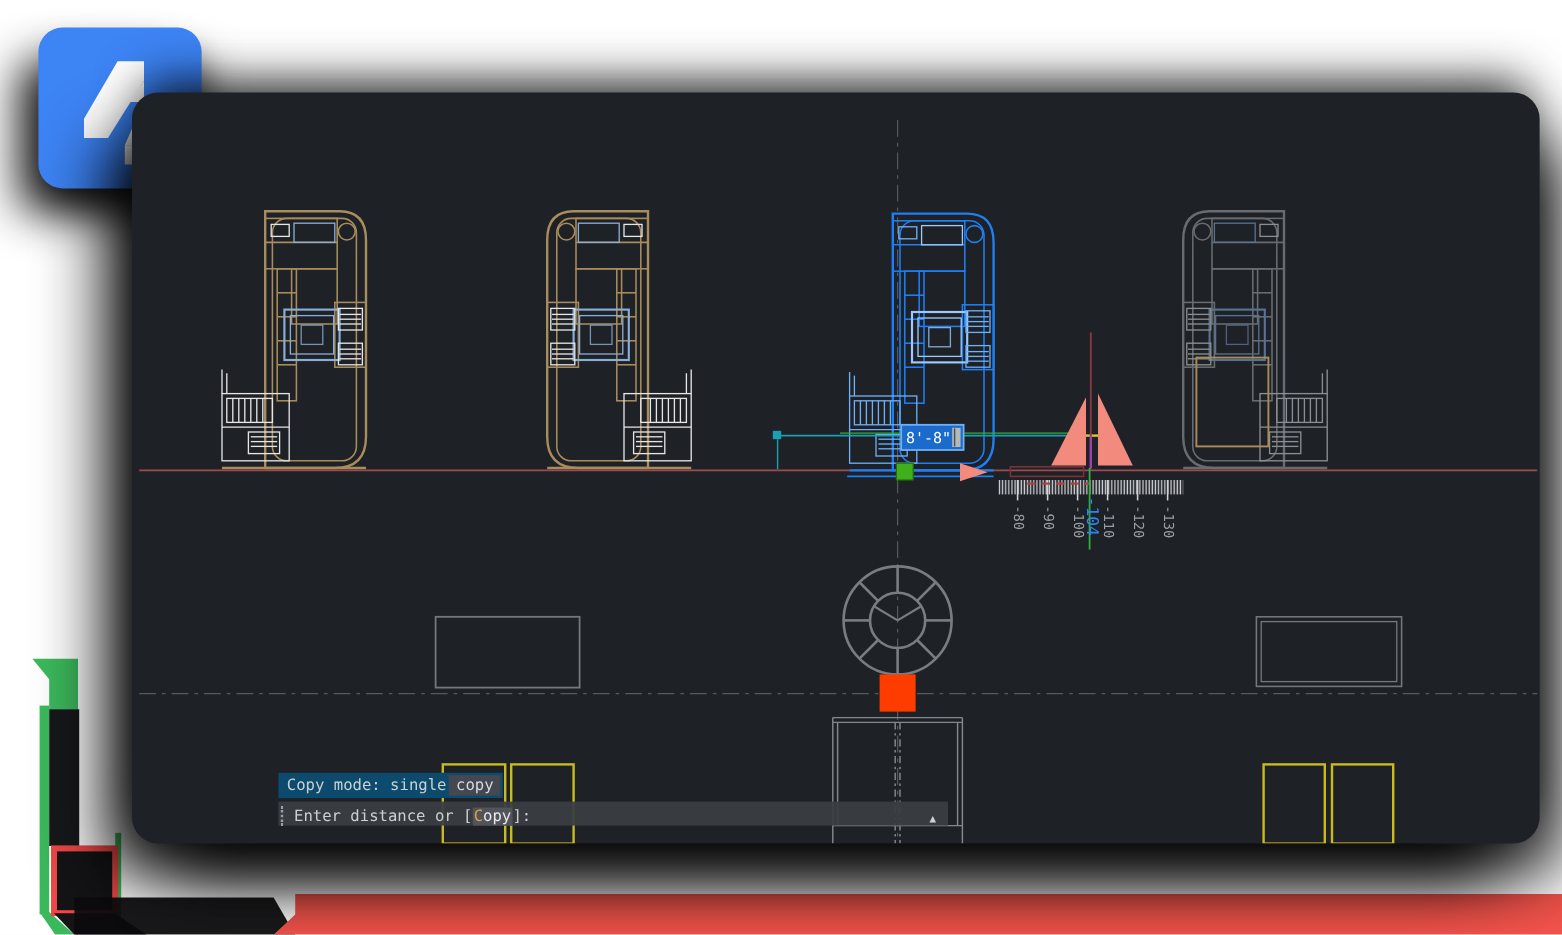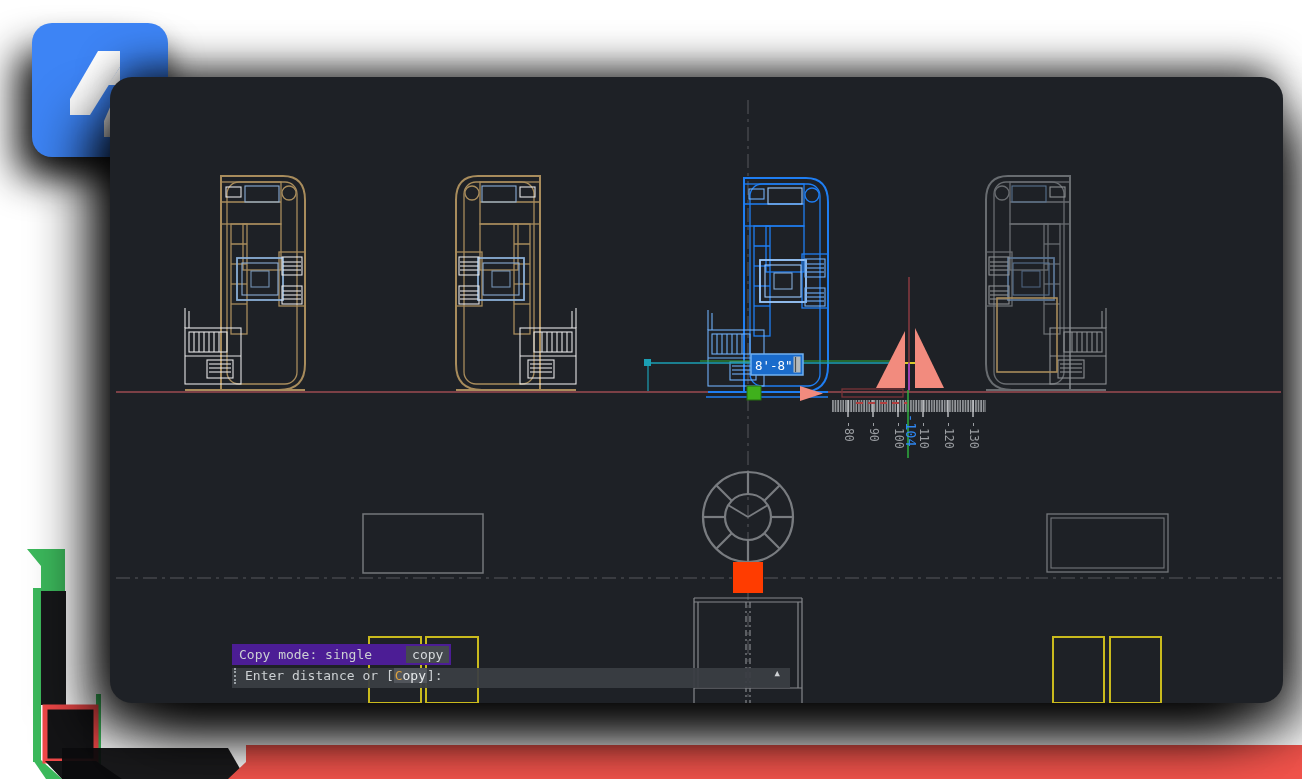--- a/index.html
+++ b/index.html
@@ -14,24 +14,24 @@
           box-shadow:-30px 34px 55px -8px rgba(0,0,0,0.95), 26px 34px 55px -8px rgba(0,0,0,0.85), 0 -18px 40px -10px rgba(0,0,0,0.8);}
   .canvas svg{position:absolute;left:0;top:0;}
   
   .f{stroke:currentColor;fill:none;stroke-width:1.3;}
   .f2{stroke:currentColor;fill:none;stroke-width:2;}
   .d{stroke:var(--d,#e4e4e4);fill:none;stroke-width:1.1;}
   .s{stroke:var(--s,#7fa8d8);fill:none;stroke-width:1.8;}
   .s2{stroke:var(--s,#7fa8d8);fill:none;stroke-width:1.1;}
   
   .cmd-history{position:absolute;left:232px;top:644px;height:21px;display:flex;align-items:center;
-               background:#4c1d95;padding:0 2px 0 7px;
-               font:13px "DejaVu Sans Mono","Liberation Mono",monospace;color:#ccd0d3;white-space:pre;gap:32px;}
+               background:#0c4a6e;padding:0 2px 0 7px;
+               font:13px "DejaVu Sans Mono","Liberation Mono",monospace;color:#ccd0d3;white-space:pre;}
   .cmd-history .chip{background:#45494f;padding:1px 6px;margin-left:2px;color:#d6dadd;}
-  .cmd-row{position:absolute;left:232px;top:668px;width:558px;height:20px;display:flex;align-items:flex-start;
+  .cmd-row{position:absolute;left:232px;top:668px;width:558px;height:20px;display:flex;align-items:flex-end;
            background:rgba(58,62,67,0.94);
            font:13px "DejaVu Sans Mono","Liberation Mono",monospace;color:#ccd0d3;white-space:pre;}
   .cmd-handle{width:3px;height:16px;border-left:2px dotted #9aa0a5;margin:0 6px 0 2px;}
   .opt-chip{background:#51555b;padding:0 1px;color:#e8eaec;}
   .opt-key{color:#dda23f;font-weight:normal;font-style:normal;}
   .cmd-expand{margin-left:auto;margin-right:10px;font-size:9px;color:#cfd2d5;}
   
   .deco{position:absolute;left:0;top:0;pointer-events:none;}
 </style>
 </head>

